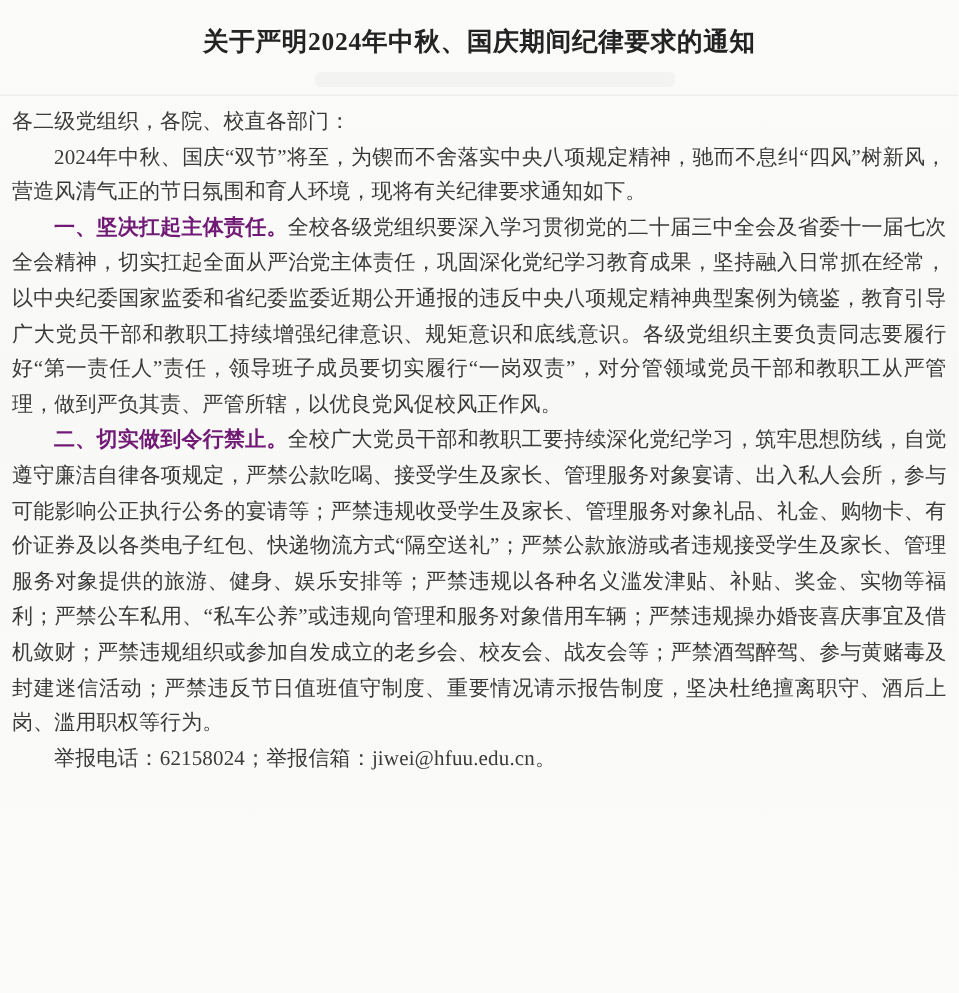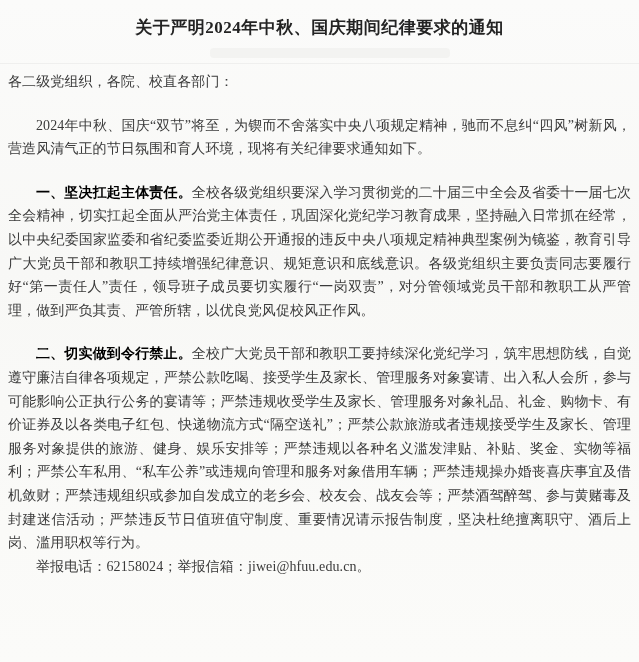--- a/index.html
+++ b/index.html
@@ -49,25 +49,24 @@
     line-height: 23.6px;
     text-align: justify;
     letter-spacing: 0.1px;
   }
   .salutation {
     text-indent: 0;
     font-family: Liberation Serif, serif;
   }
   p.para {
     text-indent: 2em;
-    margin-top: 20px;
   }
   .sec-heading {
     font-weight: bold;
-    color: #000000;
+    color: #701a75;
   }
   .closing {
     text-indent: 2em;
     margin-top: 26px;
   }
   .contact {
     text-indent: 2em;
   }
 </style>
 </head>

